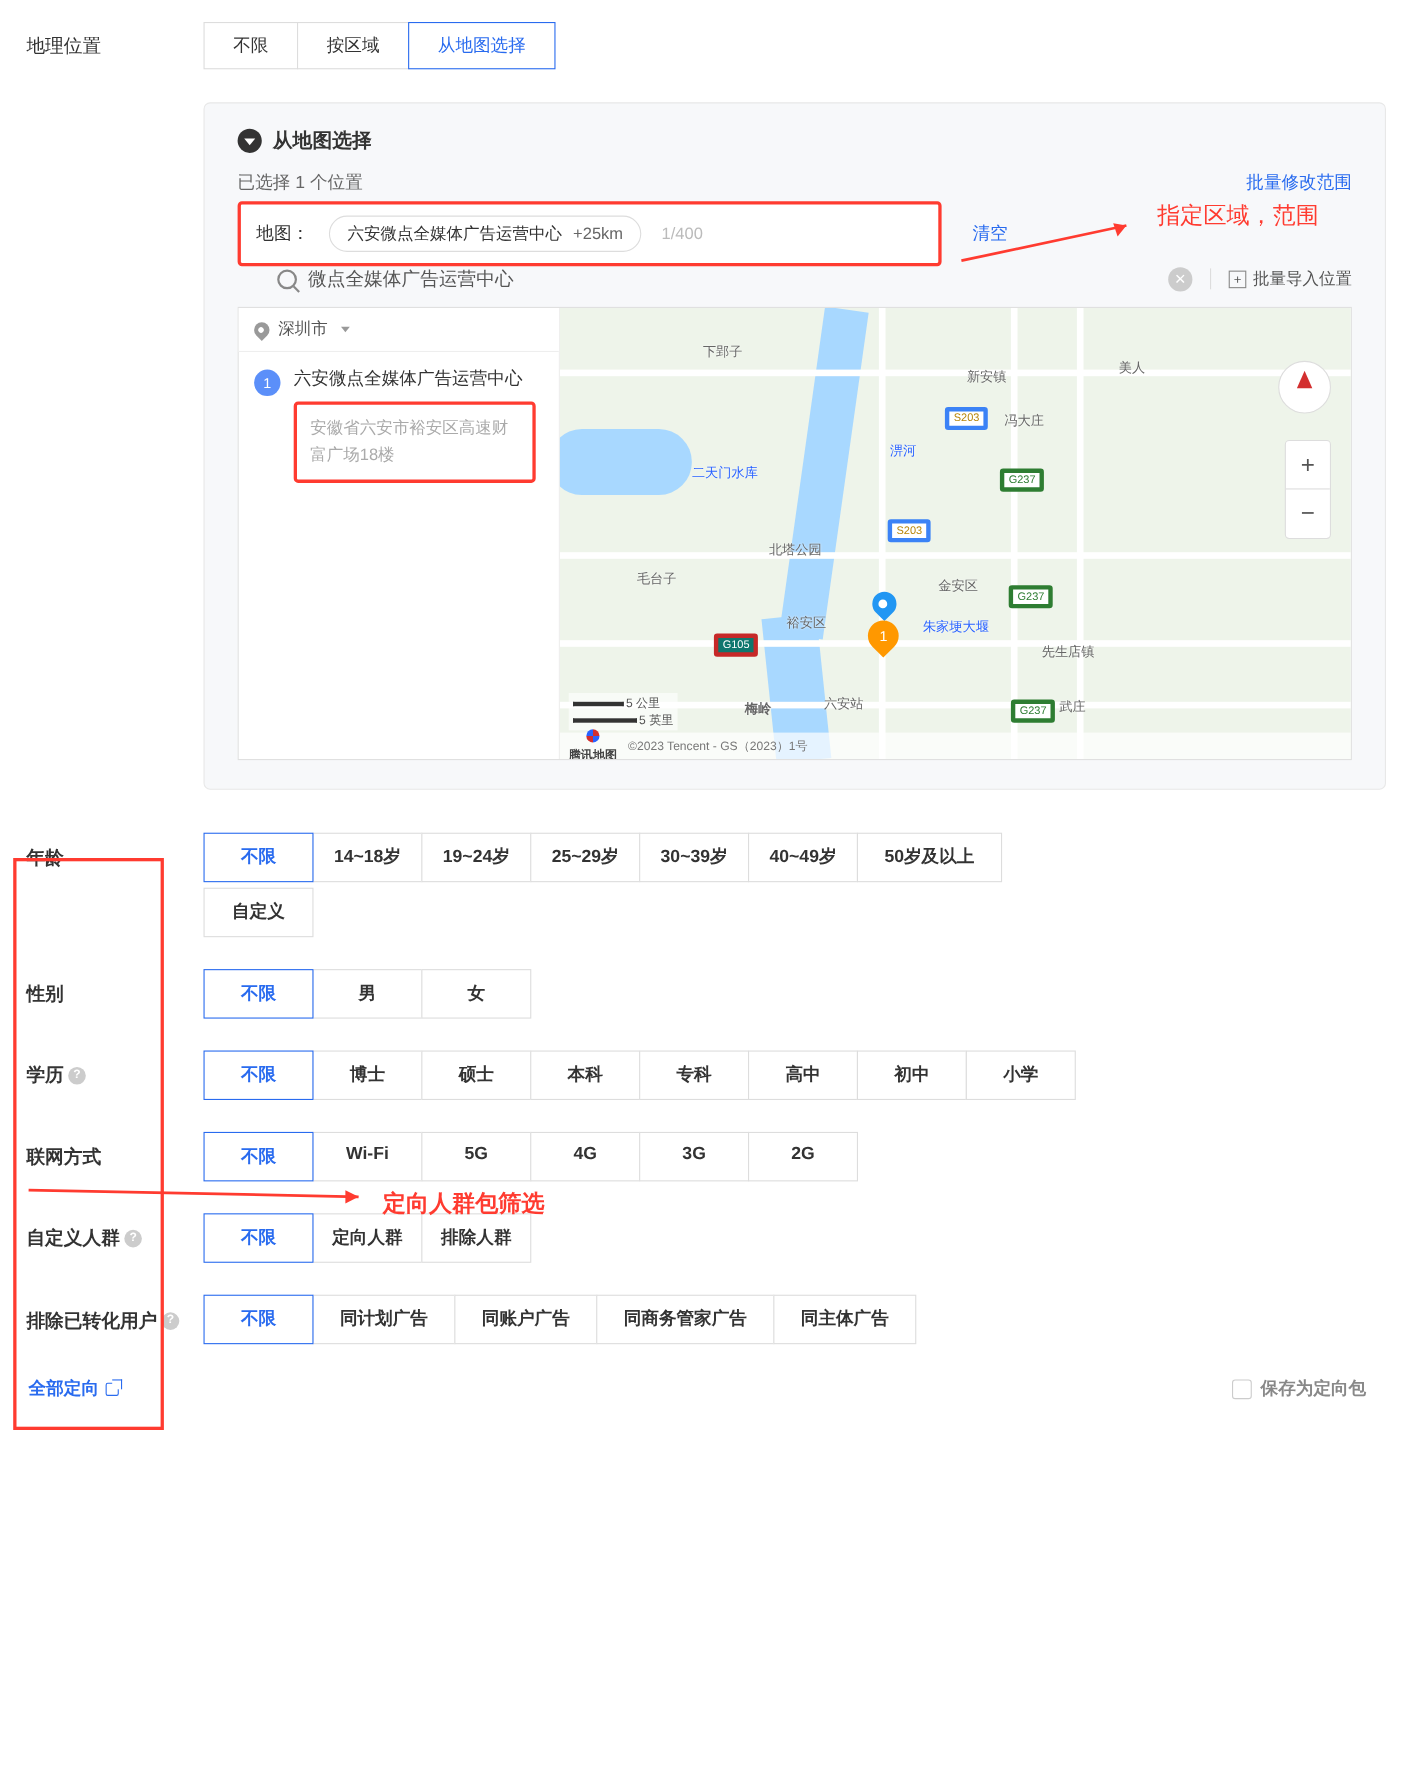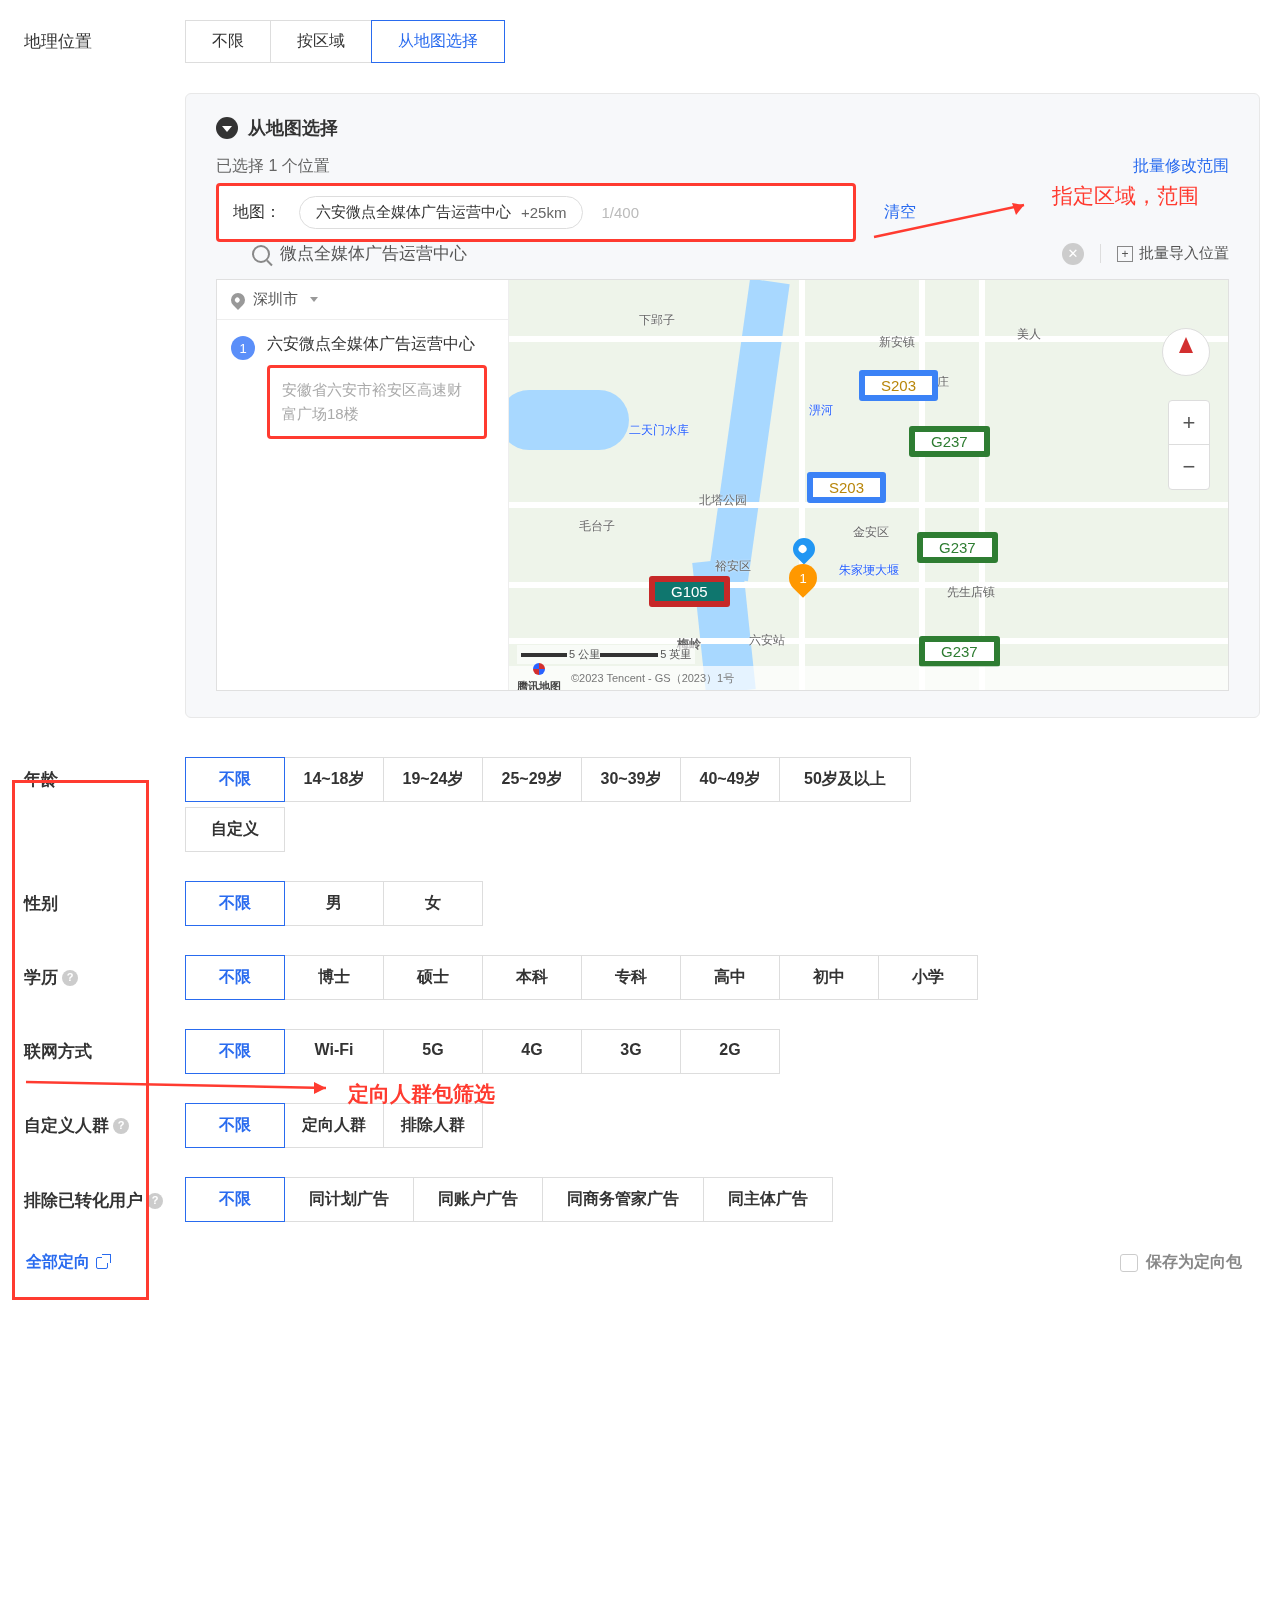--- a/index.html
+++ b/index.html
@@ -45,41 +45,41 @@
     .result-item { padding: 14px 16px 14px 50px; position: relative; }
     .num-badge { position: absolute; left: 14px; top: 16px; width: 24px; height: 24px; background: #5b8ff9; color: #fff; border-radius: 50%; display: flex; align-items: center; justify-content: center; font-size: 13px; }
     .result-title { font-size: 16px; color: #333; margin-bottom: 10px; }
     .result-addr-box { border: 3px solid #ff3b30; border-radius: 4px; padding: 10px 12px; width: 220px; }
     .result-addr { font-size: 15px; color: #aaa; line-height: 1.6; }
     .map-panel { flex: 1; position: relative; background: #eef4ea; overflow: hidden; }
     .map-canvas { position: absolute; inset: 0; }
     .road { position: absolute; background: #fff; }
     .road-h { height: 6px; left: 0; right: 0; }
     .road-v { width: 6px; top: 0; bottom: 0; }
-    .road-lbl { position: absolute; background: #fff; border: 6px solid #3b82f6; color: #b8860b; font-size: 15px; padding: 1px 16px; border-radius: 3px; }
+    .road-lbl { position: absolute; background: #fff; border: 4px solid #3b82f6; color: #b8860b; font-size: 10px; padding: 1px 4px; border-radius: 3px; }
     .road-lbl.green { border-color: #2e7d32; color: #2e7d32; }
     .road-lbl.red { border-color: #c62828; color: #c62828; background: #0f766e; color: #fff; }
     .place-lbl { position: absolute; font-size: 12px; color: #666; text-shadow: 0 0 2px #fff; }
     .place-lbl.blue { color: #2962ff; }
     .water { position: absolute; background: #a8d8ff; }
     .marker-pin { position: absolute; width: 28px; height: 40px; }
     .marker-pin-body { width: 28px; height: 28px; background: #ff9800; border-radius: 50% 50% 50% 0; transform: rotate(-45deg); display: flex; align-items: center; justify-content: center; color: #fff; font-size: 13px; }
     .marker-pin-body span { transform: rotate(45deg); }
     .marker-blue { position: absolute; width: 22px; height: 28px; }
     .marker-blue-body { width: 22px; height: 22px; background: #2196f3; border-radius: 50% 50% 50% 0; transform: rotate(-45deg); }
     .marker-blue-body::after { content: ""; position: absolute; top: 6px; left: 6px; width: 8px; height: 8px; border-radius: 50%; background: #fff; }
     .compass { position: absolute; top: 48px; right: 18px; width: 48px; height: 48px; background: #fff; border: 1px solid #ddd; border-radius: 50%; display: flex; align-items: center; justify-content: center; }
     .compass::after { content: ""; width: 0; height: 0; border-left: 7px solid transparent; border-right: 7px solid transparent; border-bottom: 16px solid #d32f2f; position: absolute; top: 8px; }
     .zoom-ctrl { position: absolute; top: 120px; right: 18px; width: 42px; background: #fff; border: 1px solid #ddd; border-radius: 4px; overflow: hidden; }
     .zoom-btn { height: 44px; display: flex; align-items: center; justify-content: center; font-size: 22px; cursor: pointer; color: #555; }
     .zoom-btn:first-child { border-bottom: 1px solid #ddd; }
     .map-footer { position: absolute; bottom: 0; left: 0; right: 0; height: 24px; background: rgba(255,255,255,0.7); display: flex; align-items: center; padding: 0 8px; gap: 10px; font-size: 11px; color: #777; }
     .map-logo { display: flex; align-items: center; gap: 4px; font-weight: bold; color: #444; flex-direction: column; }
     .compass-mini { width: 12px; height: 12px; background: conic-gradient(#d32f2f 0 90deg, #2962ff 90deg 180deg, #d32f2f 180deg 270deg, #2962ff 270deg 360deg); border-radius: 50%; }
-    .scale-line { position: absolute; bottom: 26px; left: 8px; font-size: 11px; color: #555; display: flex; flex-direction: row; gap: 0; background: rgba(255,255,255,0.6); padding: 2px 4px; justify-content: flex-end; }
+    .scale-line { position: absolute; bottom: 26px; left: 8px; font-size: 11px; color: #555; display: flex; flex-direction: column; gap: 0; background: rgba(255,255,255,0.6); padding: 2px 4px; justify-content: flex-end; }
     .scale-item { display: flex; align-items: center; gap: 2px; }
     .scale-bar { height: 2px; background: #333; display: inline-block; border-left: 1px solid #333; border-right: 1px solid #333; height: 4px; }
     .targeting-section { margin-top: 40px; position: relative; font-weight: bold; }
     .opt-group { display: flex; flex-wrap: wrap; gap: 0; }
     .opt-btn { padding: 11px 0; width: 100px; text-align: center; border: 1px solid #ddd; background: #fff; cursor: pointer; font-size: 16px; margin-left: -1px; margin-top: -1px; }
     .opt-btn.w-auto { width: auto; padding-left: 24px; padding-right: 24px; min-width: 100px; }
     .opt-btn:first-child { margin-left: 0; }
     .opt-btn.active { color: #296bef; border-color: #296bef; position: relative; z-index: 1; }
     .help-icon { display: inline-flex; width: 16px; height: 16px; border-radius: 50%; background: #ccc; color: #fff; font-size: 11px; align-items: center; justify-content: center; margin-left: 4px; line-height: 1; }
     .footer-row { display: flex; justify-content: space-between; align-items: center; margin-top: 28px; padding-left: 6px; padding-right: 18px; }

